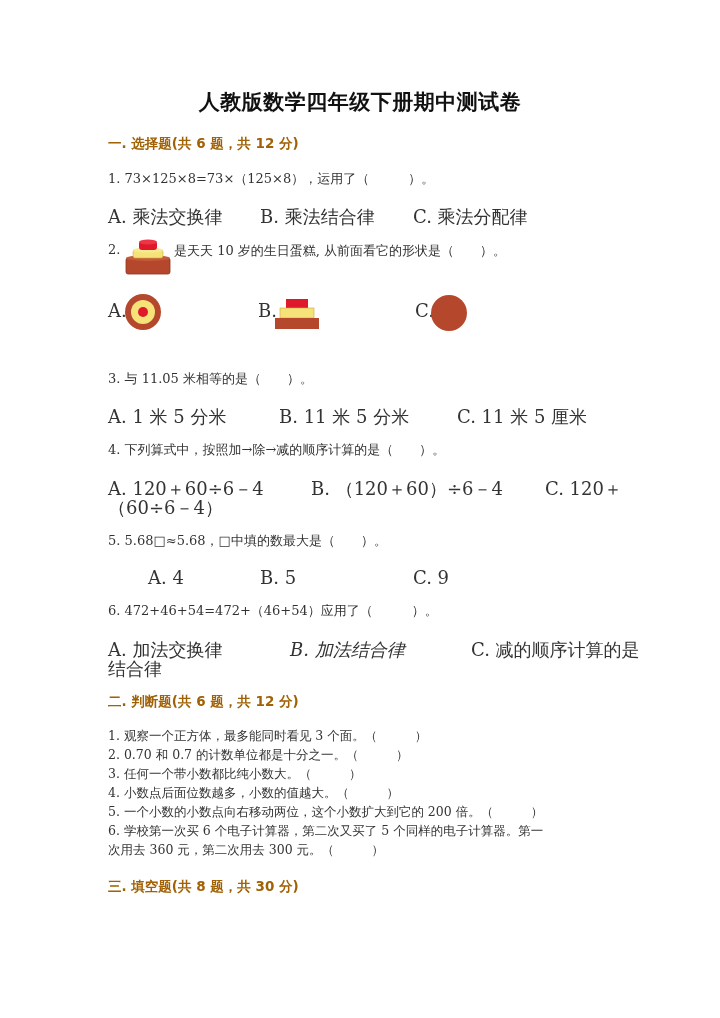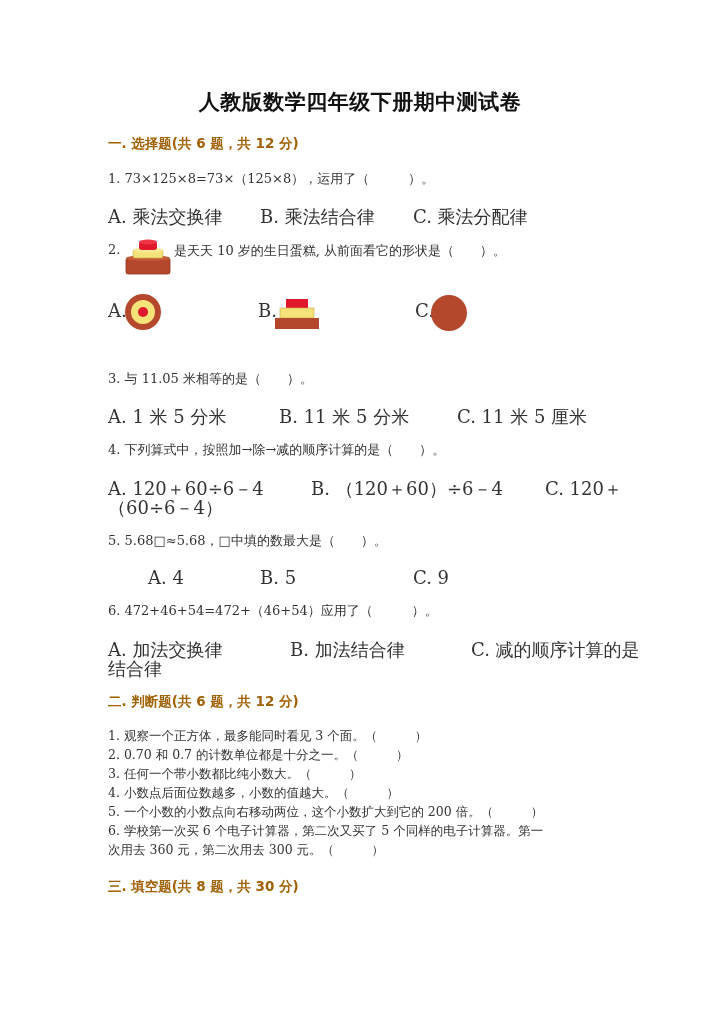--- a/index.html
+++ b/index.html
@@ -72,21 +72,21 @@
   <div class="opt" style="left:545px; top:477px;">C. 120＋</div>
   <div class="opt" style="left:108px; top:496px;">（60÷6－4）</div>
 
   <div class="line" style="top:532px;">5. 5.68□≈5.68，□中填的数最大是（　　）。</div>
   <div class="opt" style="left:108px; top:567px;margin-left:40px;">A. 4</div>
   <div class="opt" style="left:260px; top:567px;">B. 5</div>
   <div class="opt" style="left:413px; top:567px;">C. 9</div>
 
   <div class="line" style="top:602px;">6. 472+46+54=472+（46+54）应用了（　　　）。</div>
   <div class="opt" style="left:108px; top:638px;">A. 加法交换律</div>
-  <div class="opt" style="left:290px; top:638px;">B. 加法结合律</div>
+  <div class="opt" style="left:290px; top:638px;font-style:italic;">B. 加法结合律</div>
   <div class="opt" style="left:471px; top:638px;">C. 减的顺序计算的是</div>
   <div class="opt" style="left:108px; top:657px;">结合律</div>
 
   <div class="section" style="top:693px;">二. 判断题(共 6 题，共 12 分)</div>
   <div class="jline" style="top:726px;">1. 观察一个正方体，最多能同时看见 3 个面。（　　　）</div>
   <div class="jline" style="top:745px;">2. 0.70 和 0.7 的计数单位都是十分之一。（　　　）</div>
   <div class="jline" style="top:764px;">3. 任何一个带小数都比纯小数大。（　　　）</div>
   <div class="jline" style="top:783px;">4. 小数点后面位数越多，小数的值越大。（　　　）</div>
   <div class="jline" style="top:802px;">5. 一个小数的小数点向右移动两位，这个小数扩大到它的 200 倍。（　　　）</div>
   <div class="jline" style="top:821px;">6. 学校第一次买 6 个电子计算器，第二次又买了 5 个同样的电子计算器。第一</div>

